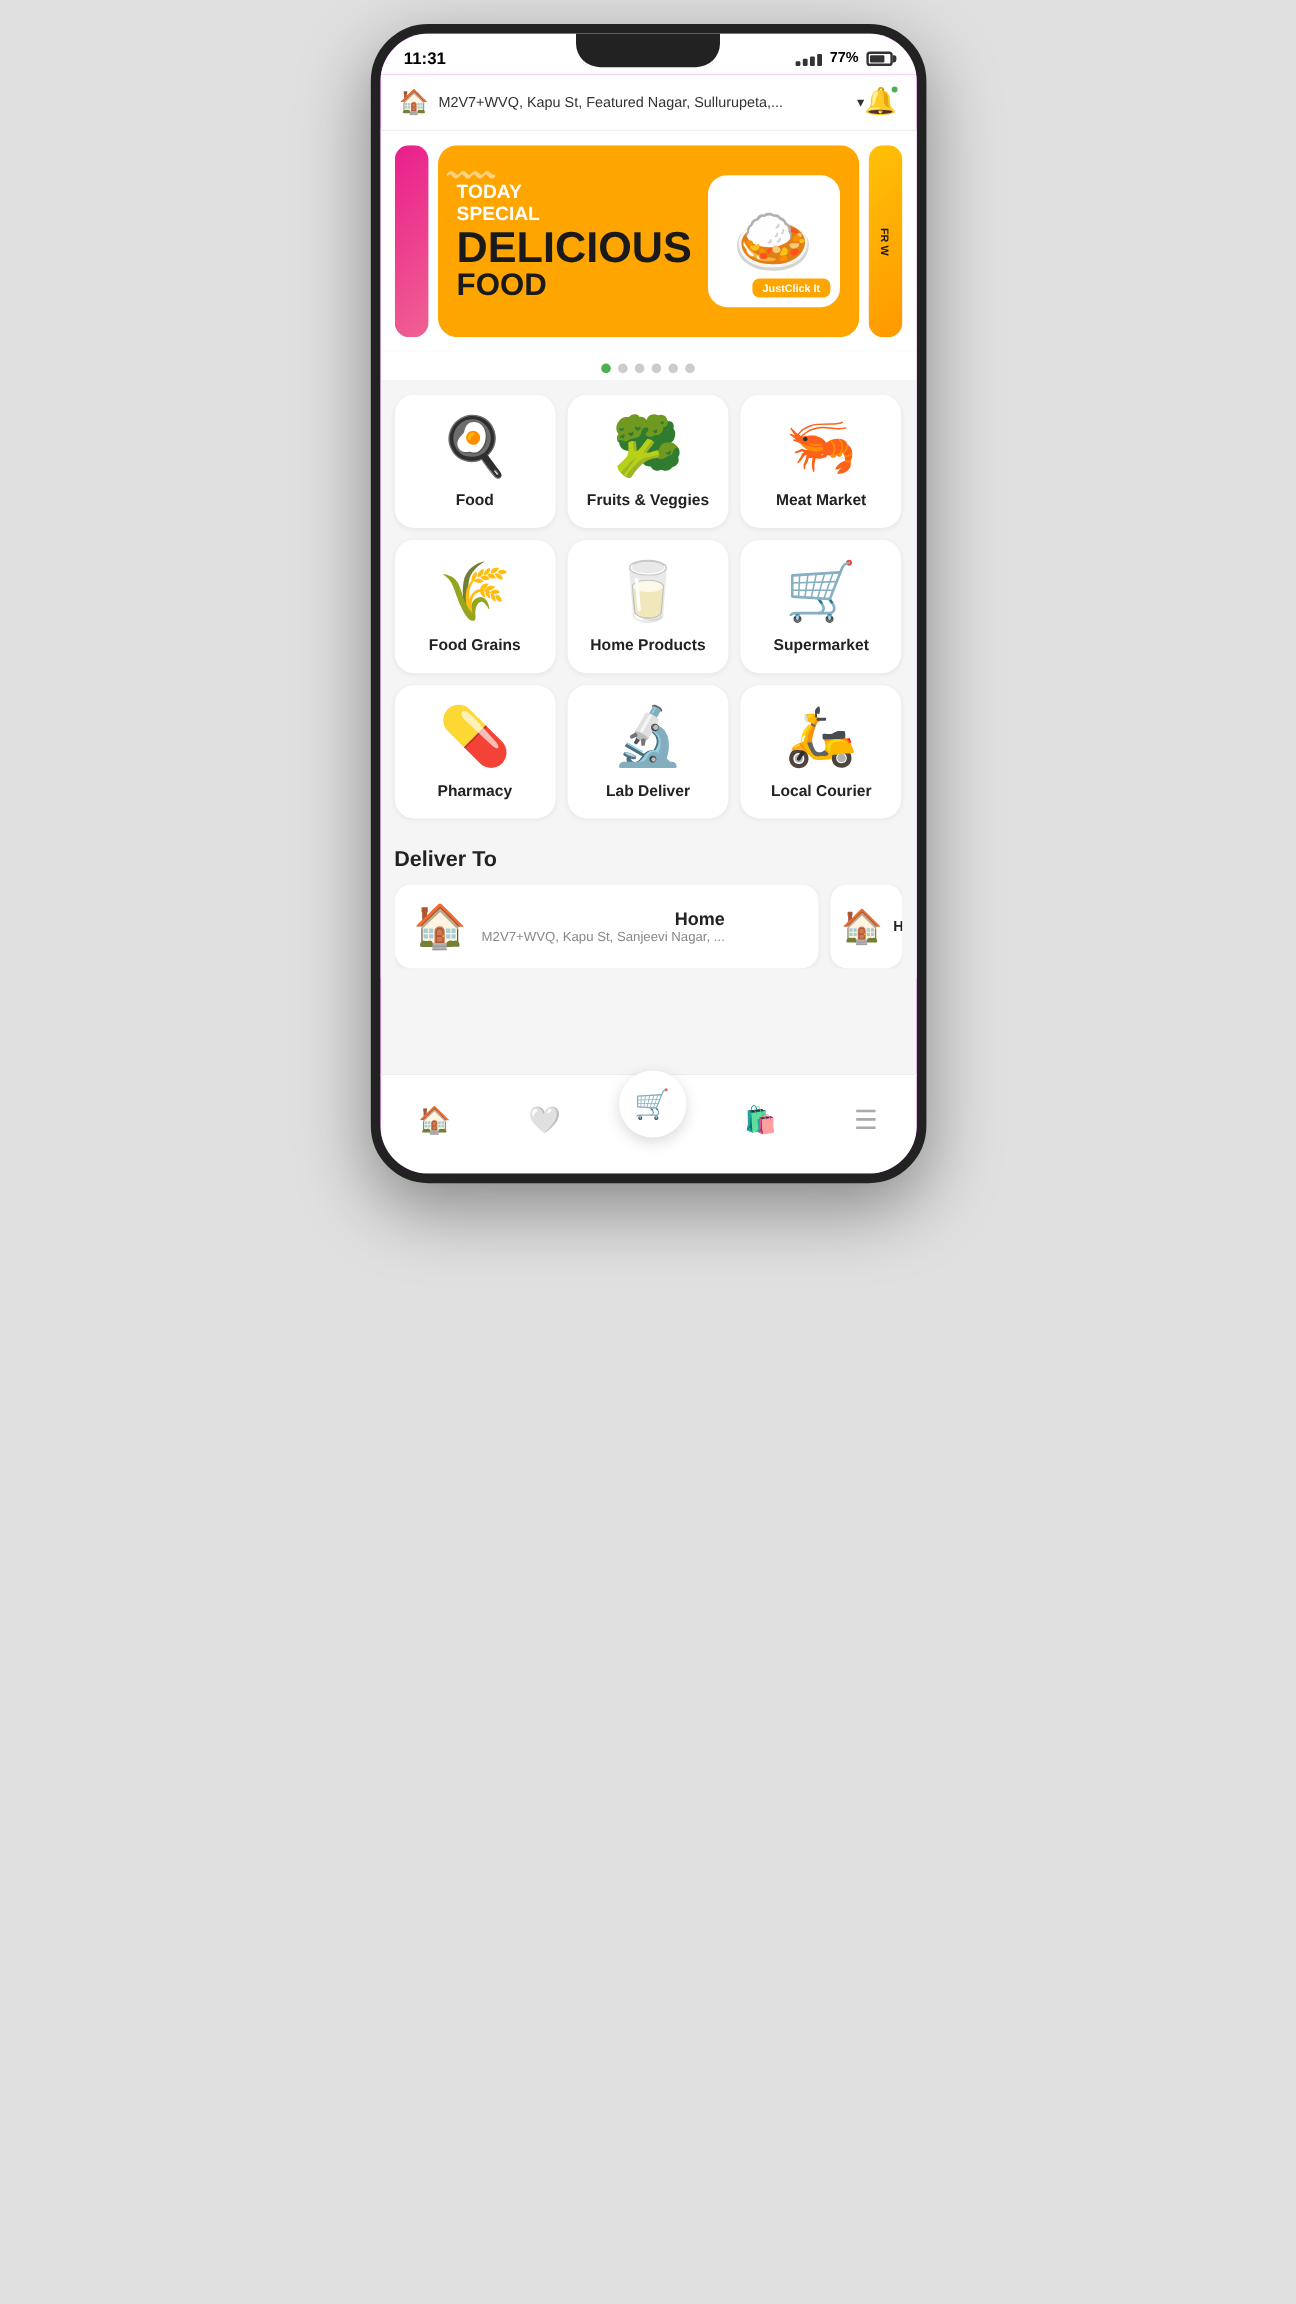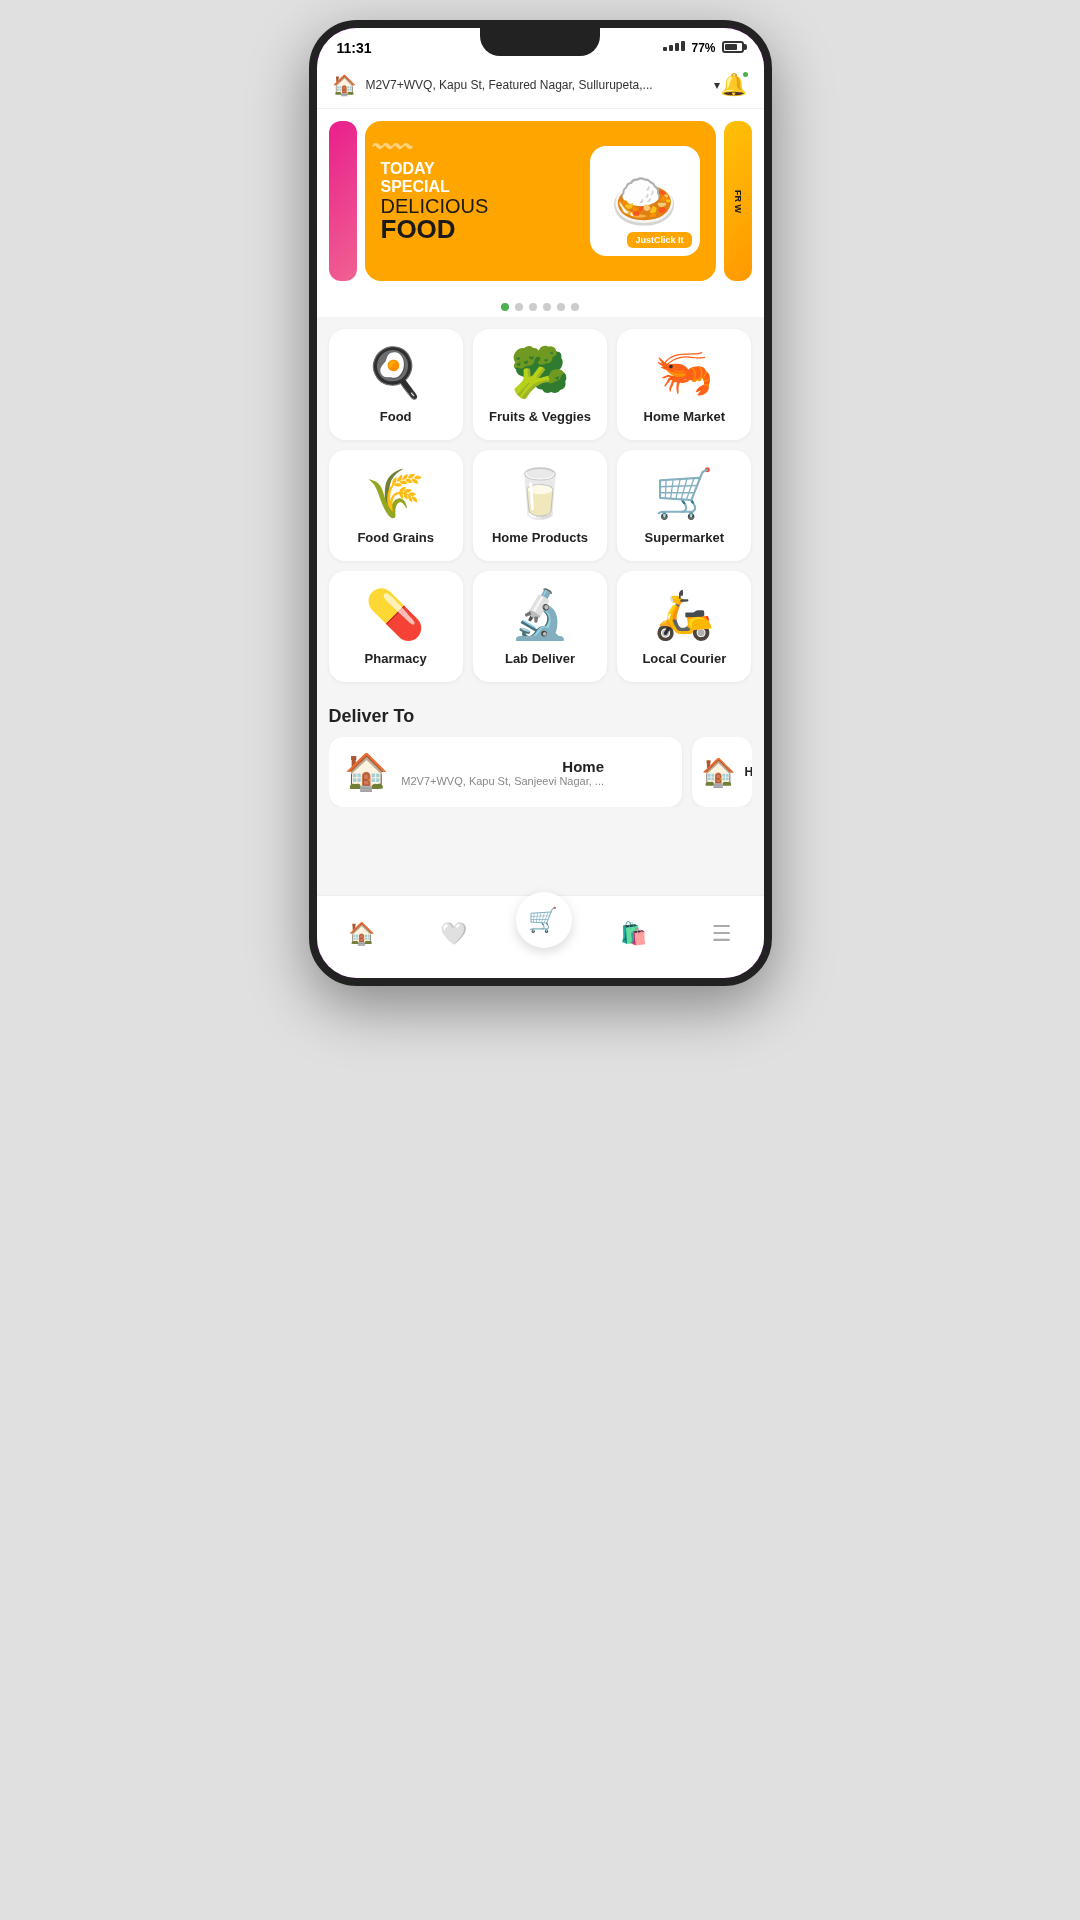--- a/index.html
+++ b/index.html
@@ -95,21 +95,21 @@
       display: flex;
       align-items: center;
       justify-content: space-between;
       min-height: 160px;
       position: relative;
       overflow: hidden;
     }
     .banner-text-block { flex: 1; }
     .banner-today { font-size: 16px; font-weight: 700; color: #fff; text-transform: uppercase; }
     .banner-special { font-size: 16px; font-weight: 700; color: #fff; text-transform: uppercase; }
-    .banner-delicious { font-size: 20px; font-weight: 400; color: #1a1a1a; text-transform: uppercase; line-height: 1; }
+    .banner-delicious { font-size: 36px; font-weight: 700; color: #1a1a1a; text-transform: uppercase; line-height: 1; }
     .banner-food { font-size: 26px; font-weight: 900; color: #1a1a1a; text-transform: uppercase; line-height: 1; }
     .banner-img-box {
       width: 110px; height: 110px;
       background: #fff;
       border-radius: 16px;
       display: flex;
       align-items: center;
       justify-content: center;
       flex-shrink: 0;
       position: relative;
@@ -268,21 +268,21 @@
     }
   </style>
 </head>
 <body>
 
 <div class="phone-frame">
   <div class="notch"></div>
 
   <div class="status-bar">
     <span class="time">11:31</span>
-    <div style="display:flex;align-items:flex-start;gap:6px;">
+    <div style="display:flex;align-items:flex-end;gap:6px;">
       <div class="signal-bars">
         <span style="height:4px;"></span>
         <span style="height:6px;"></span>
         <span style="height:8px;"></span>
         <span style="height:10px;"></span>
       </div>
       <span style="font-size:12px;">77%</span>
       <div class="battery-icon">
         <div class="battery-fill"></div>
       </div>
@@ -338,21 +338,21 @@
     <div class="category-card">
           <div class="category-icon">🍳</div>
           <div class="category-label">Food</div>
         </div>
         <div class="category-card">
           <div class="category-icon">🥦</div>
           <div class="category-label">Fruits &amp; Veggies</div>
         </div>
         <div class="category-card">
           <div class="category-icon">🦐</div>
-          <div class="category-label">Home Market</div>
+          <div class="category-label">Meat Market</div>
         </div>
         <div class="category-card">
           <div class="category-icon">🌾</div>
           <div class="category-label">Food Grains</div>
         </div>
         <div class="category-card">
           <div class="category-icon">🥛</div>
           <div class="category-label">Home Products</div>
         </div>
         <div class="category-card">

